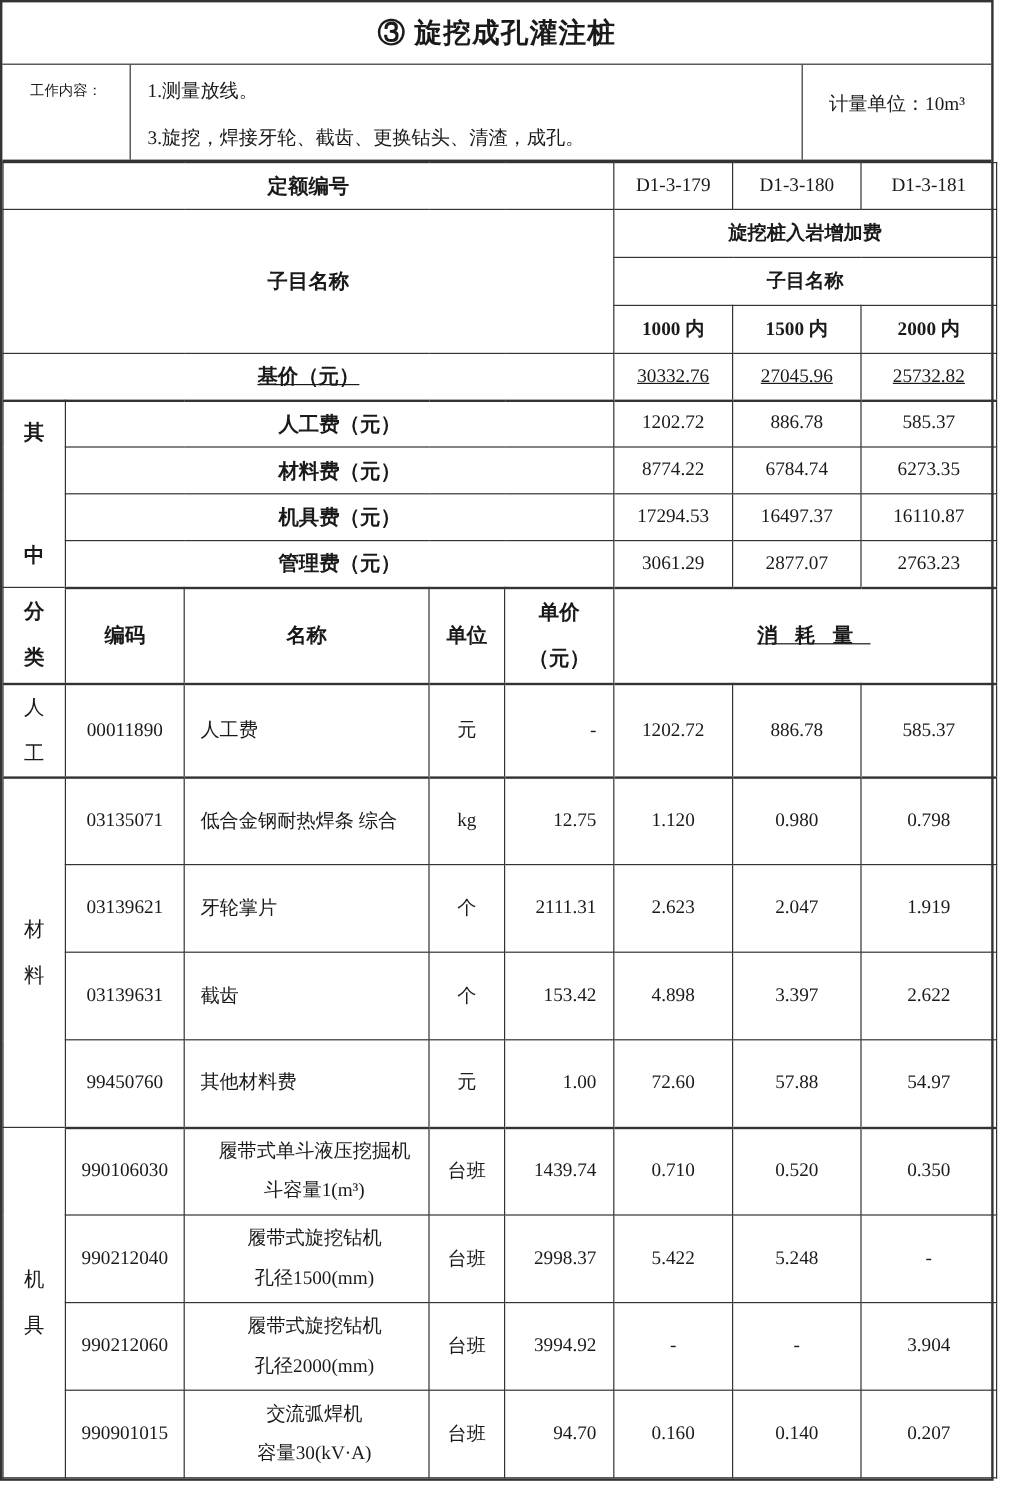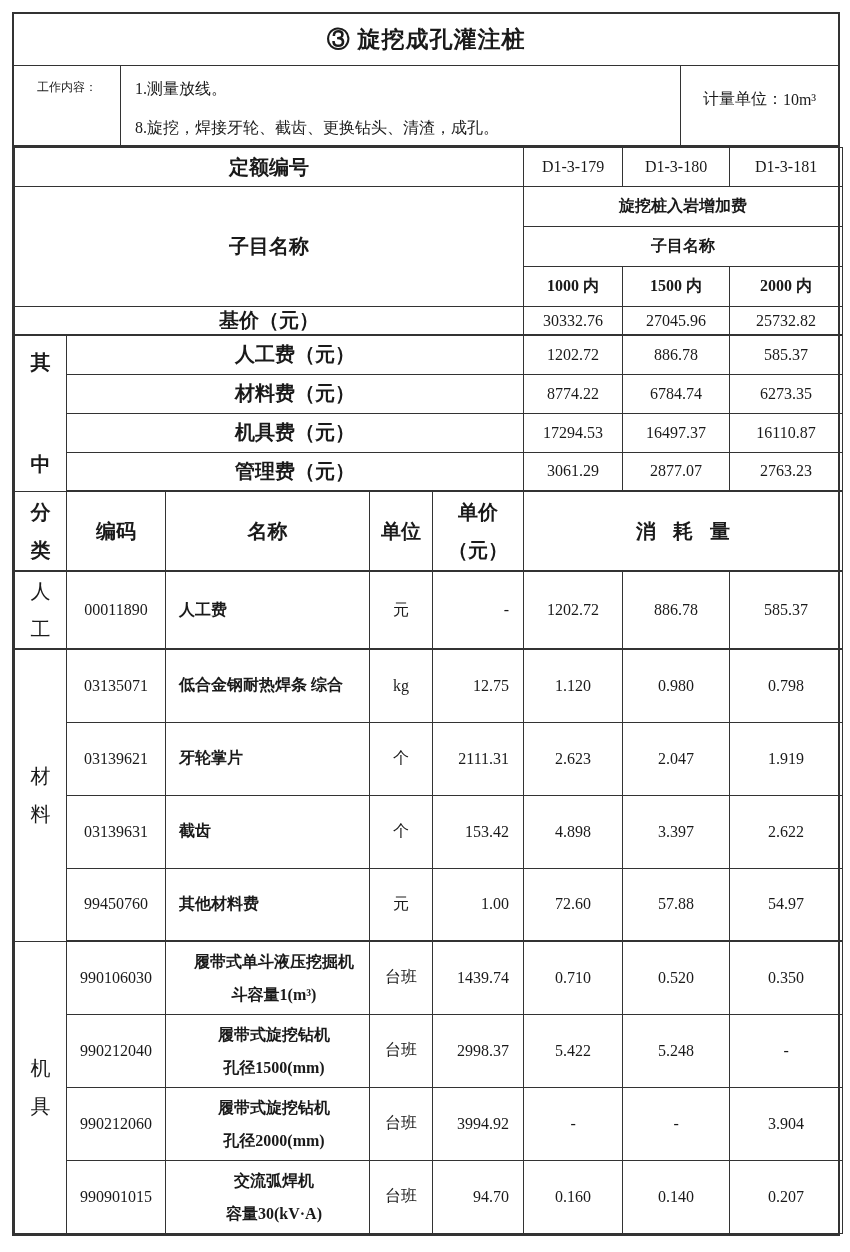--- a/index.html
+++ b/index.html
@@ -4,21 +4,20 @@
 <style>
   * { margin: 0; padding: 0; box-sizing: border-box; }
   html, body {
     width: 850px; height: 1252px;
     background: #ffffff;
     font-family: "Liberation Serif", "DejaVu Serif", serif;
     color: #1a1a1a;
   }
   .doc {
     width: 828px;
-    margin: 12px;
     border: 2px solid #333;
     background: #fff;
   }
   
   .title-row {
     height: 52px;
     border-bottom: 1px solid #333;
     display: flex; align-items: center; justify-content: center;
     font-size: 23px; font-weight: bold; letter-spacing: 1px;
   }
@@ -53,54 +52,54 @@
   td {
     border: 1px solid #333;
     font-size: 16px;
     text-align: center;
     vertical-align: middle;
     padding: 0;
     overflow: hidden;
   }
   tr.thickb td { border-bottom-width: 2px; }
   .bold { font-weight: bold; }
-  .lg { font-size: 20px; }
+  .lg { font-size: 17px; }
   .h-quota { height: 39px; }
   .h-sub   { height: 40px; }
-  .h-base  { height: 26px; }
+  .h-base  { height: 39px; text-decoration: underline; }
   .h-bd    { height: 39px; }
   .h-head  { height: 80px; }
   .h-item  { height: 73px; }
-  .name-cell { text-align: left; padding-left: 13px; font-weight: bold; }
+  .name-cell { text-align: left; padding-left: 13px; }
   .price-cell { text-align: right; padding-right: 14px; }
   .vstack {
     display: flex; flex-direction: column; align-items: center; justify-content: center;
   }
   .vstack span { line-height: 38px; display: block; }
   .vspread {
     height: 122px;
     display: flex; flex-direction: column; align-items: center; justify-content: space-between;
     margin: 0 auto;
   }
   .vspread span { line-height: 20px; }
-  .consume-head { letter-spacing: 0.85em; padding-left: 0.85em; }
+  .consume-head { letter-spacing: 0.85em; padding-left: 0.85em; text-decoration: underline; }
   .name2 div { line-height: 33px; text-align: center; }
 </style>
 </head>
 <body>
 
 <div class="doc">
 
   <div class="title-row">③ 旋挖成孔灌注桩</div>
 
   <div class="work-row">
     <div class="work-label">工作内容：</div>
     <div class="work-body">
       <div class="wline">1.测量放线。</div>
-      <div class="wline">8.旋挖，焊接牙轮、截齿、更换钻头、清渣，成孔。</div>
+      <div class="wline">3.旋挖，焊接牙轮、截齿、更换钻头、清渣，成孔。</div>
     </div>
     <div class="work-unit">
       <span>计量单位：</span>
         <span>10m³</span>
     </div>
   </div>
 
   <table>
     <colgroup>
       <col style="width:52px">

